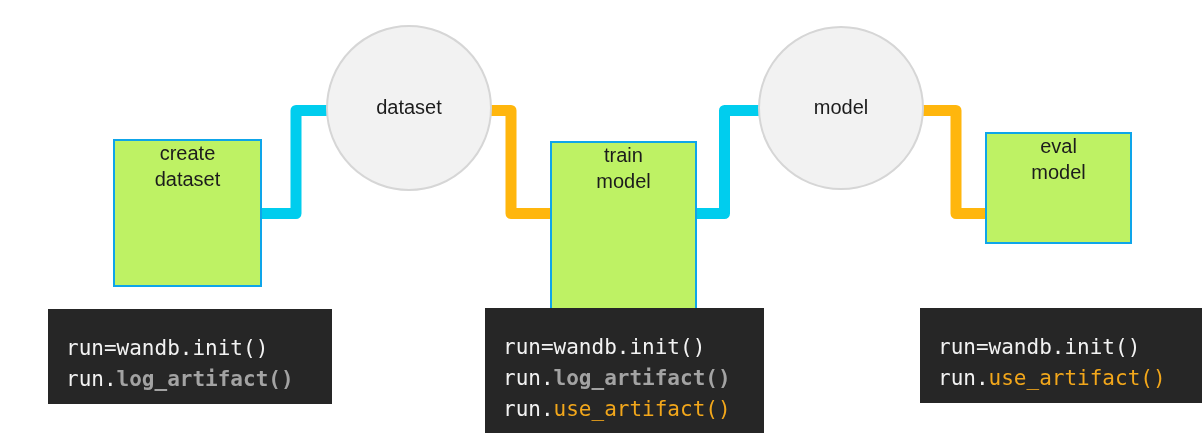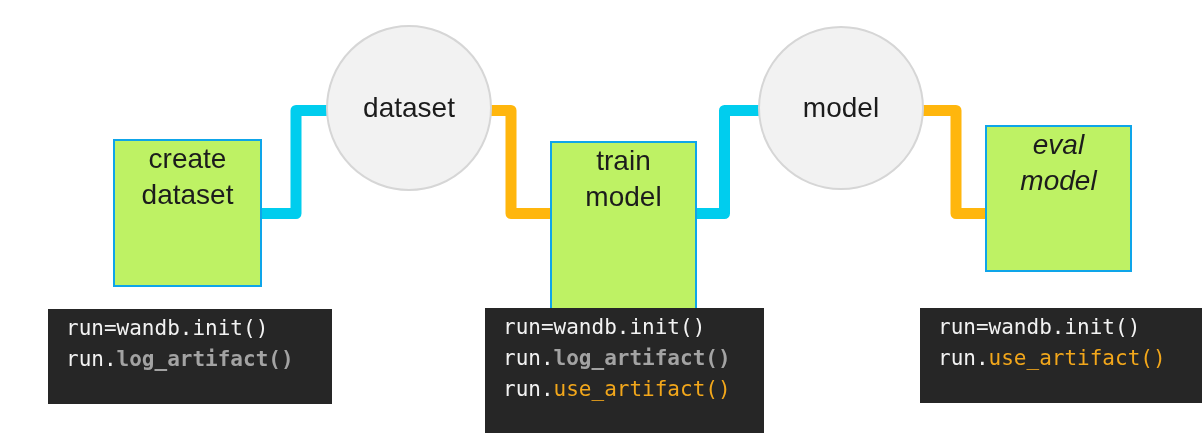--- a/index.html
+++ b/index.html
@@ -35,48 +35,48 @@
     position: absolute;
     background: #bef264;
     border: 2px solid #0ea5e9;
     box-sizing: border-box;
     display: flex;
     align-items: flex-start;
     justify-content: center;
   }
   .box-create { left: 113px; top: 139px; width: 149px; height: 148px; }
   .box-train  { left: 550px; top: 141px; width: 147px; height: 186px; }
-  .box-eval   { left: 985px; top: 125px; width: 147px; height: 147px; font-style: italic; }
+  .box-eval   { left: 985px; top: 132px; width: 147px; height: 112px; }
 
   .artifact-circle {
     position: absolute;
     background: #f2f2f2;
     border: 2px solid #d6d6d6;
     border-radius: 50%;
     box-sizing: border-box;
     display: flex;
     align-items: center;
     justify-content: center;
   }
   .circle-dataset { left: 326px; top: 25px; width: 166px; height: 166px; }
   .circle-model   { left: 758px; top: 26px; width: 166px; height: 164px; }
 
   .node-label {
-    font-size: 28px;
+    font-size: 20px;
     line-height: 1.28;
     color: #1c1c1c;
     text-align: center;
     white-space: pre-line;
   }
 
   .code-block {
     position: absolute;
     background: #262626;
     box-sizing: border-box;
-    padding: 4px 18px;
+    padding: 24px 18px;
     font-family: "DejaVu Sans Mono", monospace;
     font-size: 21px;
     line-height: 31px;
     white-space: nowrap;
   }
   .code-1 { left: 48px;  top: 309px; width: 284px; height: 95px; }
   .code-2 { left: 485px; top: 308px; width: 279px; height: 125px; }
   .code-3 { left: 920px; top: 308px; width: 282px; height: 95px; }
 
   .seg-plain  { color: #f2f2f2; }

